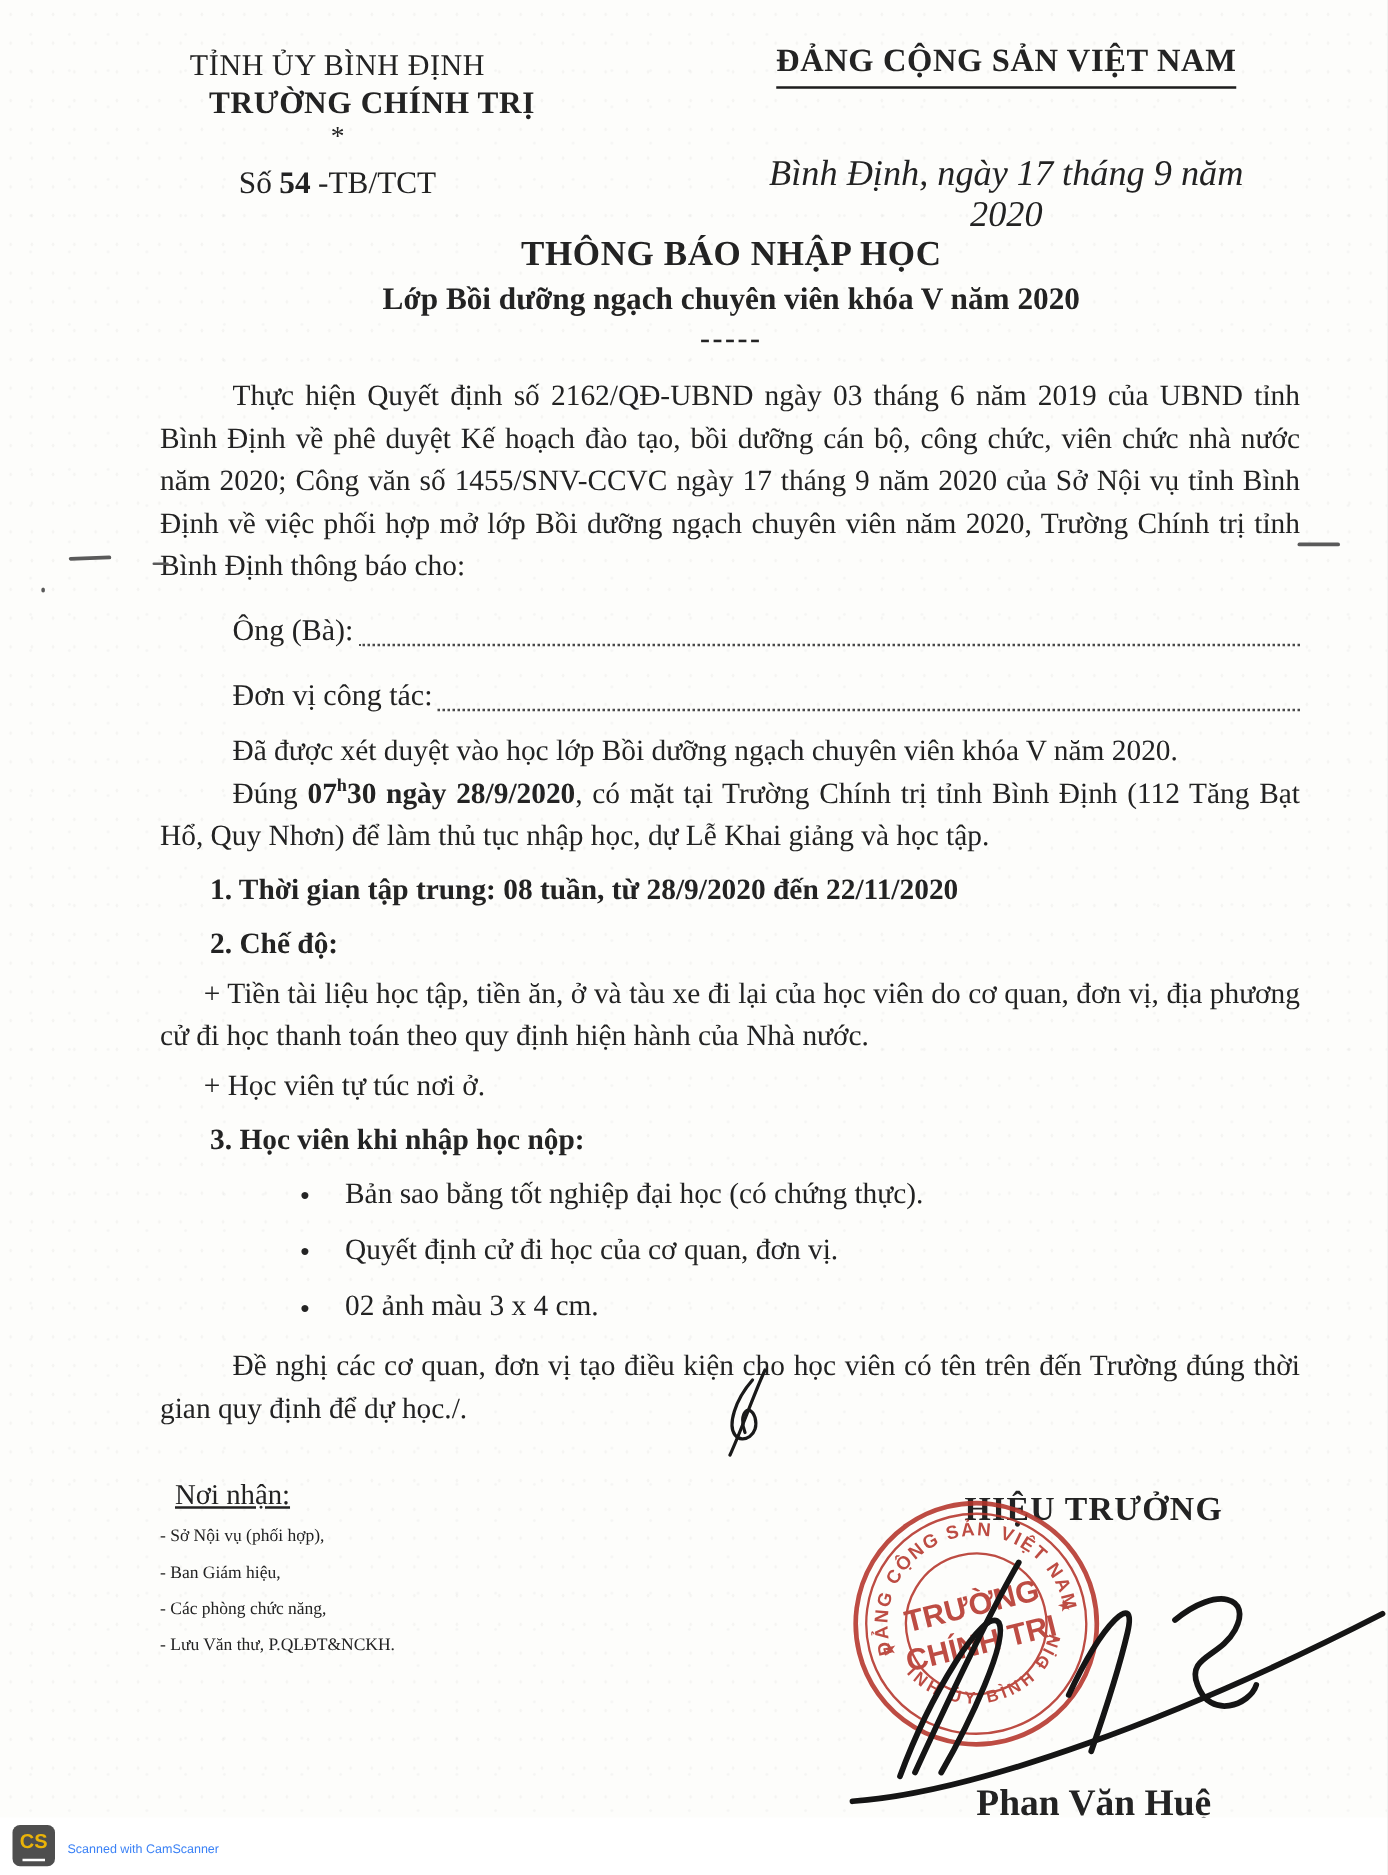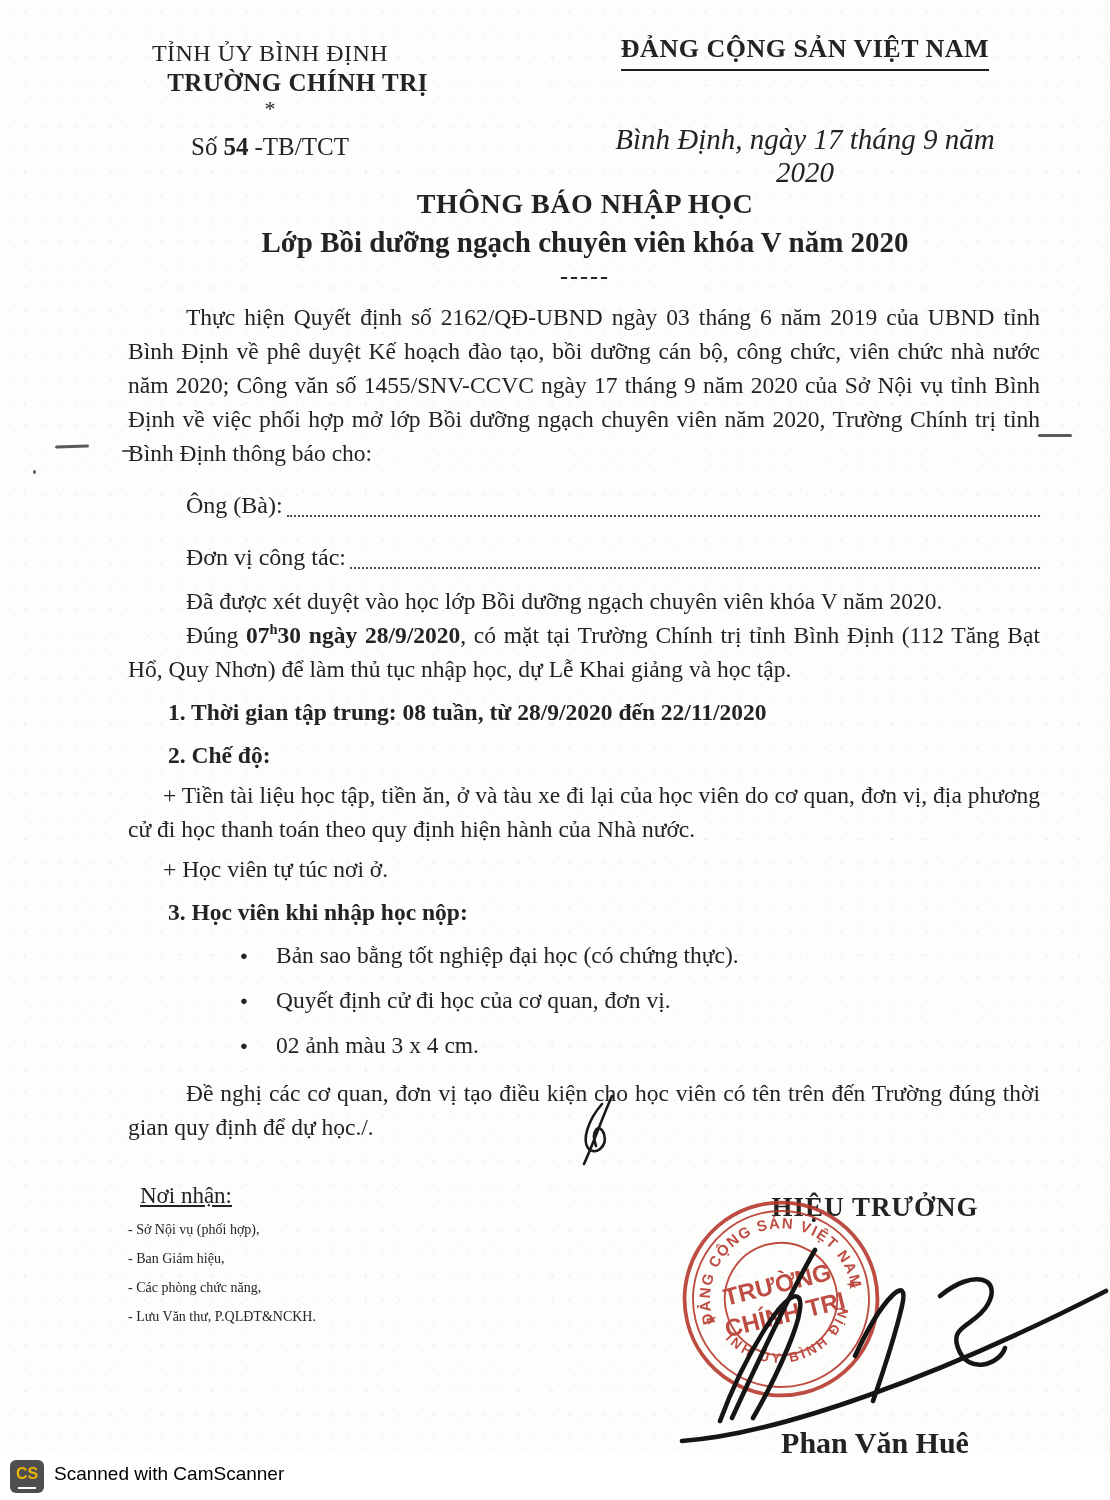--- a/index.html
+++ b/index.html
@@ -21,21 +21,21 @@
   .hdr-left .star{font-size:22px; line-height:20px; margin-top:2px;}
   .hdr-left .docnum{font-size:25px; margin-top:14px;}
   .hdr-left .docnum b{margin:0 6px;}
   .hdr-right{position:absolute; left:585px; top:34px; width:440px; text-align:center;}
   .hdr-right .party{display:inline-block; font-size:26px; font-weight:bold; letter-spacing:.5px;
     padding-bottom:5px; border-bottom:2.5px solid #1d1d1d;}
   .hdr-right .dateline{font-size:29px; font-style:italic; margin-top:52px;}
   
   .title-block{position:absolute; left:130px; top:188px; width:910px; text-align:center;}
   .title-block .t1{font-size:28px; font-weight:bold; letter-spacing:.5px;}
-  .title-block .t2{font-size:29px; font-weight:bold; margin-top:6px;}
+  .title-block .t2{font-size:25px; font-weight:bold; margin-top:6px;}
   .title-block .tdiv{font-size:24px; font-weight:bold; letter-spacing:2px; margin-top:4px;}
   
   .body{position:absolute; left:128px; top:300px; width:912px;
         font-size:23.5px; line-height:34px; text-align:justify;}
   .body p{margin:0; text-indent:58px;}
   .form-line{display:flex; align-items:flex-end; margin:8px 0 6px 58px; height:44px; font-size:24px;}
   .form-line .lbl{white-space:nowrap;}
   .form-line .dots{flex:1; border-bottom:2px dotted #4a4a4a; margin:0 0 5px 4px; height:1px;}
   .sect{font-weight:bold; text-indent:40px !important; margin-top:9px !important;}
   .plus{text-indent:35px !important; margin-top:6px !important;}
@@ -62,22 +62,22 @@
   .a1{left:55px; top:445px; width:34px; height:3px; transform:rotate(-2deg);}
   .a2{left:122px; top:450px; width:13px; height:2px;}
   .a3{left:1038px; top:434px; width:34px; height:3px;}
   .a4{left:33px; top:470px; width:3px; height:4px; border-radius:50%;}
   
   .cs-strip{position:absolute; left:0; bottom:0; width:1110px; height:46px; background:#ffffff;}
   .cs-logo{position:absolute; left:10px; bottom:7px; width:34px; height:33px; background:#4e4e4e;
     border-radius:6px; color:#eab308; font-family:"Liberation Sans",sans-serif; font-weight:bold;
     font-size:16px; text-align:center; line-height:28px;}
   .cs-logo::after{content:""; position:absolute; left:8px; bottom:4px; width:18px; height:2px; background:#fff;}
-  .cs-text{position:absolute; left:54px; bottom:15px; color:#000000;
-    font-family:"Liberation Sans",sans-serif; font-size:19px;}
+  .cs-text{position:absolute; left:54px; bottom:15px; color:#3b82f6;
+    font-family:"Liberation Sans",sans-serif; font-size:10px;}
   
   .stamp text{font-family:"Liberation Sans",sans-serif; font-weight:bold;}
 </style>
 </head>
 <body>
 
 <div class="page">
 
   <div class="hdr-left">
     <div class="l1">TỈNH ỦY BÌNH ĐỊNH</div>

